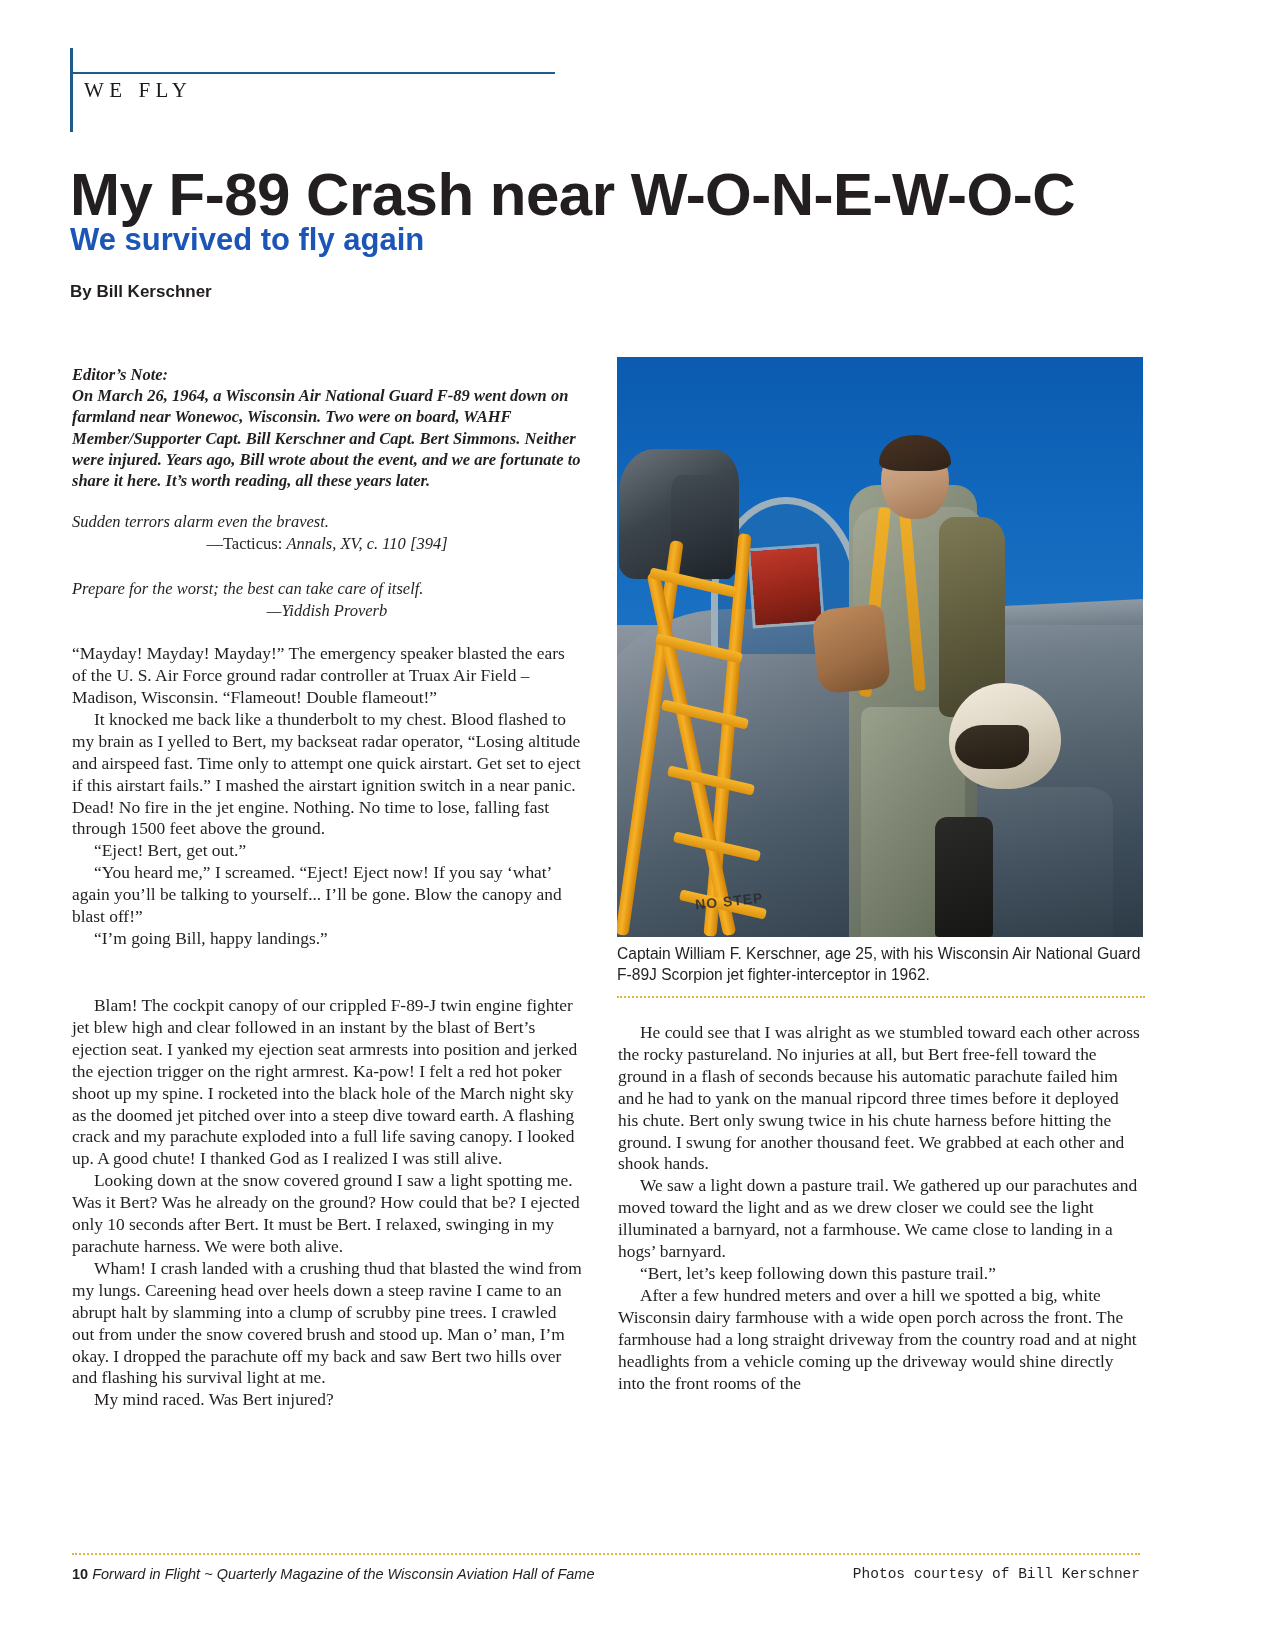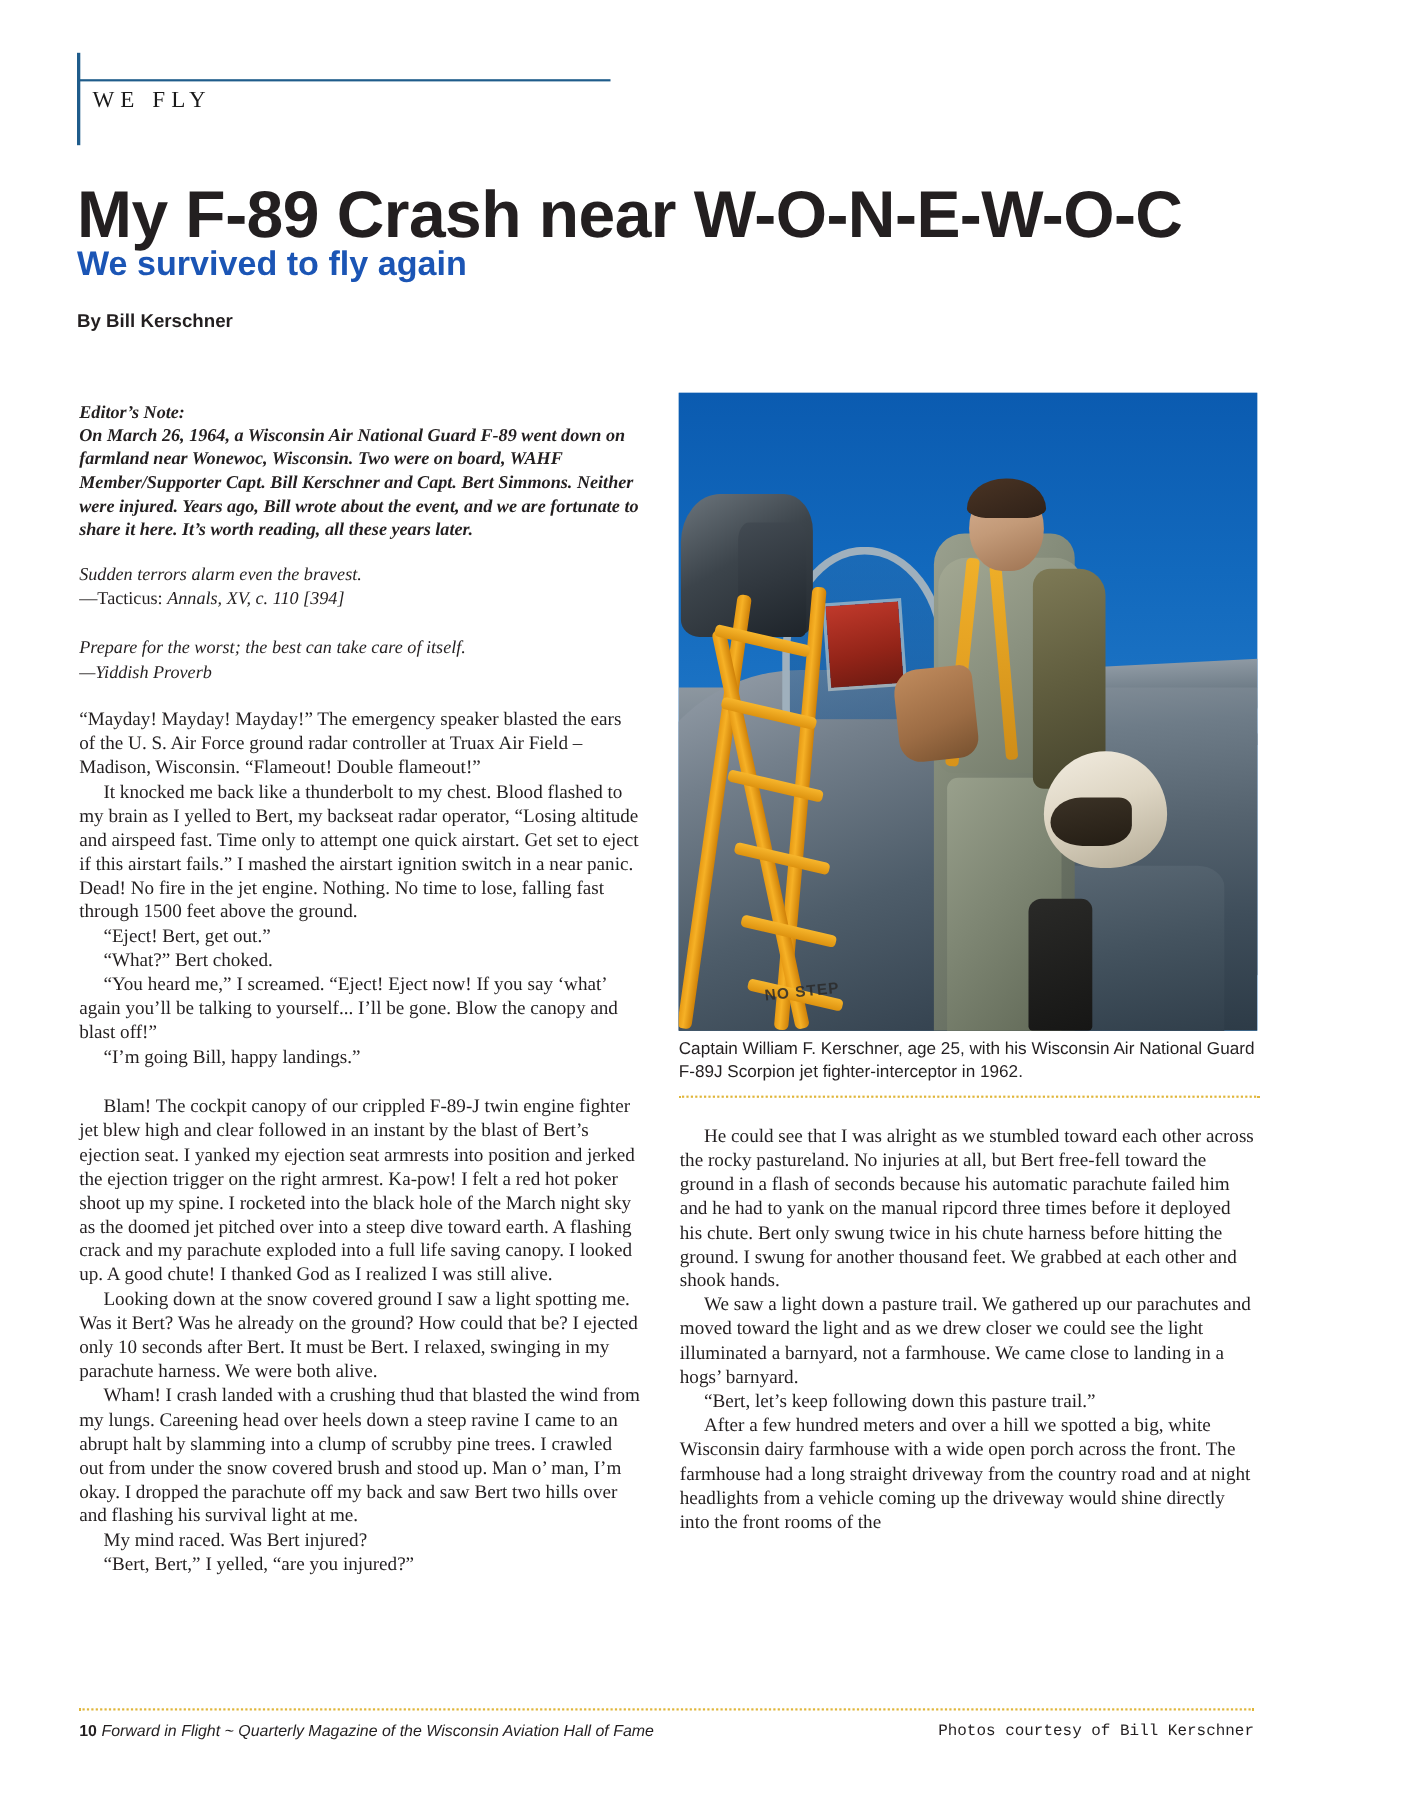--- a/index.html
+++ b/index.html
@@ -125,21 +125,21 @@
     font-style: italic;
     font-size: 16.5px;
     line-height: 21.5px;
     color: #231f20;
     margin: 0;
   }
   .quote-attr {
     font-family: "Liberation Serif", serif;
     font-size: 16.5px;
     line-height: 21.5px;
-    text-align: left;
+    text-align: center;
     color: #231f20;
     margin: 0;
   }
   .quote-attr .ital { font-style: italic; }
   .quote-block-1 { margin: 0 0 24px 0; }
   .quote-block-2 { margin: 0 0 22px 0; }
 
   .body-text {
     font-family: "Liberation Serif", serif;
     font-size: 17.4px;
@@ -434,32 +434,30 @@
 
     <div class="quote-block-2">
       <p class="quote">Prepare for the worst; the best can take care of itself.</p>
       <p class="quote-attr"><span class="ital">—Yiddish Proverb</span></p>
     </div>
 
     <div class="body-text">
       <p class="noindent">“Mayday!  Mayday! Mayday!” The emergency speaker blasted the ears of the U. S. Air Force ground radar controller at Truax Air Field – Madison, Wisconsin. “Flameout! Double flameout!”</p>
       <p>It knocked me back like a thunderbolt to my chest. Blood flashed to my brain as I yelled to Bert, my backseat radar operator, “Losing altitude and airspeed fast. Time only to attempt one quick airstart. Get set to eject if this airstart fails.” I mashed the airstart ignition switch in a near panic. Dead! No fire in the jet engine. Nothing. No time to lose, falling fast through 1500 feet above the ground.</p>
       <p>“Eject! Bert, get out.”</p>
-      <p>“What?” Bert choked.</p>
       <p>“You heard me,” I screamed. “Eject! Eject now! If you say ‘what’ again you’ll be talking to yourself... I’ll be gone. Blow the canopy and blast off!”</p>
       <p>“I’m going Bill, happy landings.”</p>
     </div>
   </div>
 
   <div class="col-left-lower body-text">
     <p>Blam! The cockpit canopy of our crippled F-89-J twin engine fighter jet blew high and clear followed in an instant by the blast of Bert’s ejection seat. I yanked my ejection seat armrests into position and jerked the ejection trigger on the right armrest. Ka-pow! I felt a red hot poker shoot up my spine. I rocketed into the black hole of the March night sky as the doomed jet pitched over into a steep dive toward earth. A flashing crack and my parachute exploded into a full life saving canopy. I looked up. A good chute! I thanked God as I realized I was still alive.</p>
     <p>Looking down at the snow covered ground I saw a light spotting me. Was it Bert? Was he already on the ground? How could that be? I ejected only 10 seconds after Bert. It must be Bert. I relaxed, swinging in my parachute harness. We were both alive.</p>
     <p>Wham! I crash landed with a crushing thud that blasted the wind from my lungs. Careening head over heels down a steep ravine I came to an abrupt halt by slamming into a clump of scrubby pine trees. I crawled out from under the snow covered brush and stood up. Man o’ man, I’m okay. I dropped the parachute off my back and saw Bert two hills over and flashing his survival light at me.</p>
     <p>My mind raced. Was Bert injured?</p>
-    <p>“Bert, Bert,” I yelled, “are you injured?”</p>
   </div>
 
   <div class="photo-wrap">
     <div class="photo">
       <div class="sky"></div>
       <div class="tailplane"></div>
       <div class="nacelle-highlight"></div>
       <div class="engine-nacelle"></div>
       <div class="fuselage"></div>
       <div class="fuselage-nose"></div>

